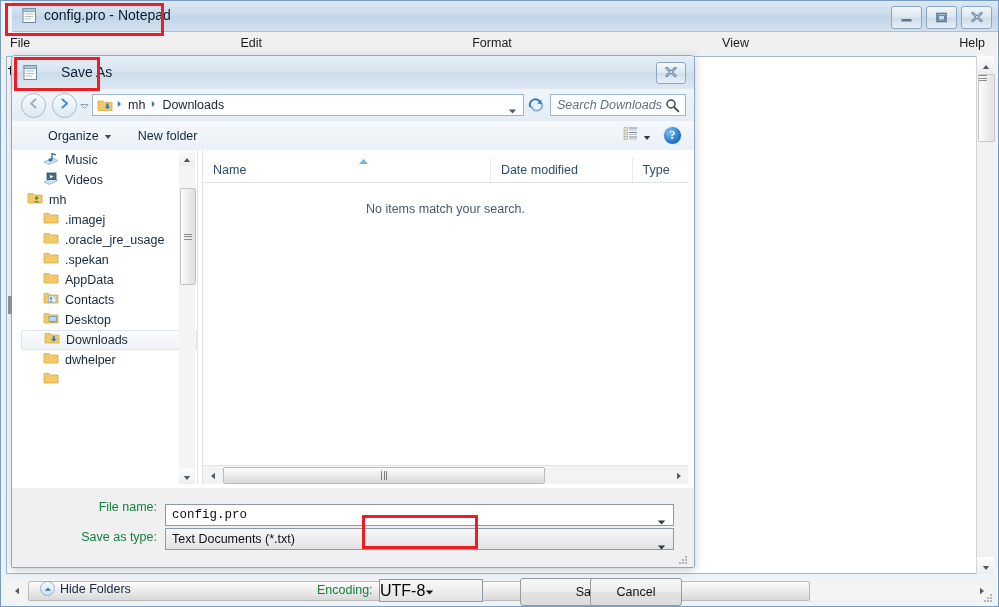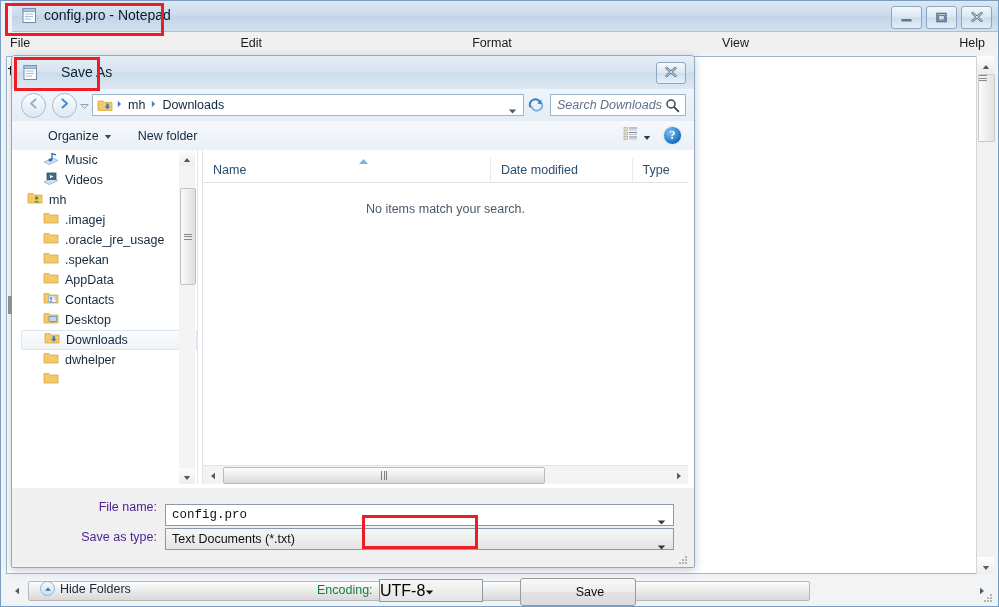--- a/index.html
+++ b/index.html
@@ -247,21 +247,21 @@
   .flh-thumb {
     position: absolute; left: 20px; top: 1px; width: 320px; height: 15px;
     background: linear-gradient(to bottom,#fdfdfd,#d9d9d9);
     border: 1px solid #bbbbbb; border-radius: 2px;
     display: flex; align-items: center; justify-content: center;
   }
 
   
   .dlg-form { position: absolute; left: 0; top: 432px; right: 0; bottom: 0; background: #f0f0f0; }
   .form-label {
-    position: absolute; font-size: 12.5px; color: #4c1d95; text-align: right; white-space: nowrap;
+    position: absolute; font-size: 12.5px; color: #15803d; text-align: right; white-space: nowrap;
   }
   .lbl-filename { left: 40px; top: 12px; width: 105px; }
   .lbl-savetype { left: 40px; top: 42px; width: 105px; }
   .combo {
     position: absolute; height: 22px;
     border: 1px solid #8c9aa8; box-sizing: border-box;
     display: flex; align-items: center;
   }
   .combo .val { font-size: 12.5px; color: #101010; margin-left: 6px; white-space: nowrap; }
   .combo .caret { position: absolute; right: 7px; top: 8px; }
@@ -792,20 +792,21 @@
       <div class="encoding-combo">
         <span class="val">UTF-8</span>
         <span class="caret">
           <svg width="9" height="7" viewBox="0 0 9 7">
               <path d="M4.5 5.5 L0.8 1.5 L8.2 1.5 Z" fill="#101010"></path>
             </svg>
         </span>
       </div>
 
       <div class="dlg-btn btn-save">Save</div>
+      <div class="dlg-btn btn-cancel">Cancel</div>
 
       <span class="dlg-grip">
         <svg width="11" height="11" viewBox="0 0 11 11">
           <g fill="#b4b4b4">
             <rect x="7" y="1" width="2" height="2"></rect>
             <rect x="4" y="4" width="2" height="2"></rect>
               <rect x="7" y="4" width="2" height="2"></rect>
             <rect x="1" y="7" width="2" height="2"></rect>
               <rect x="4" y="7" width="2" height="2"></rect>
               <rect x="7" y="7" width="2" height="2"></rect>

